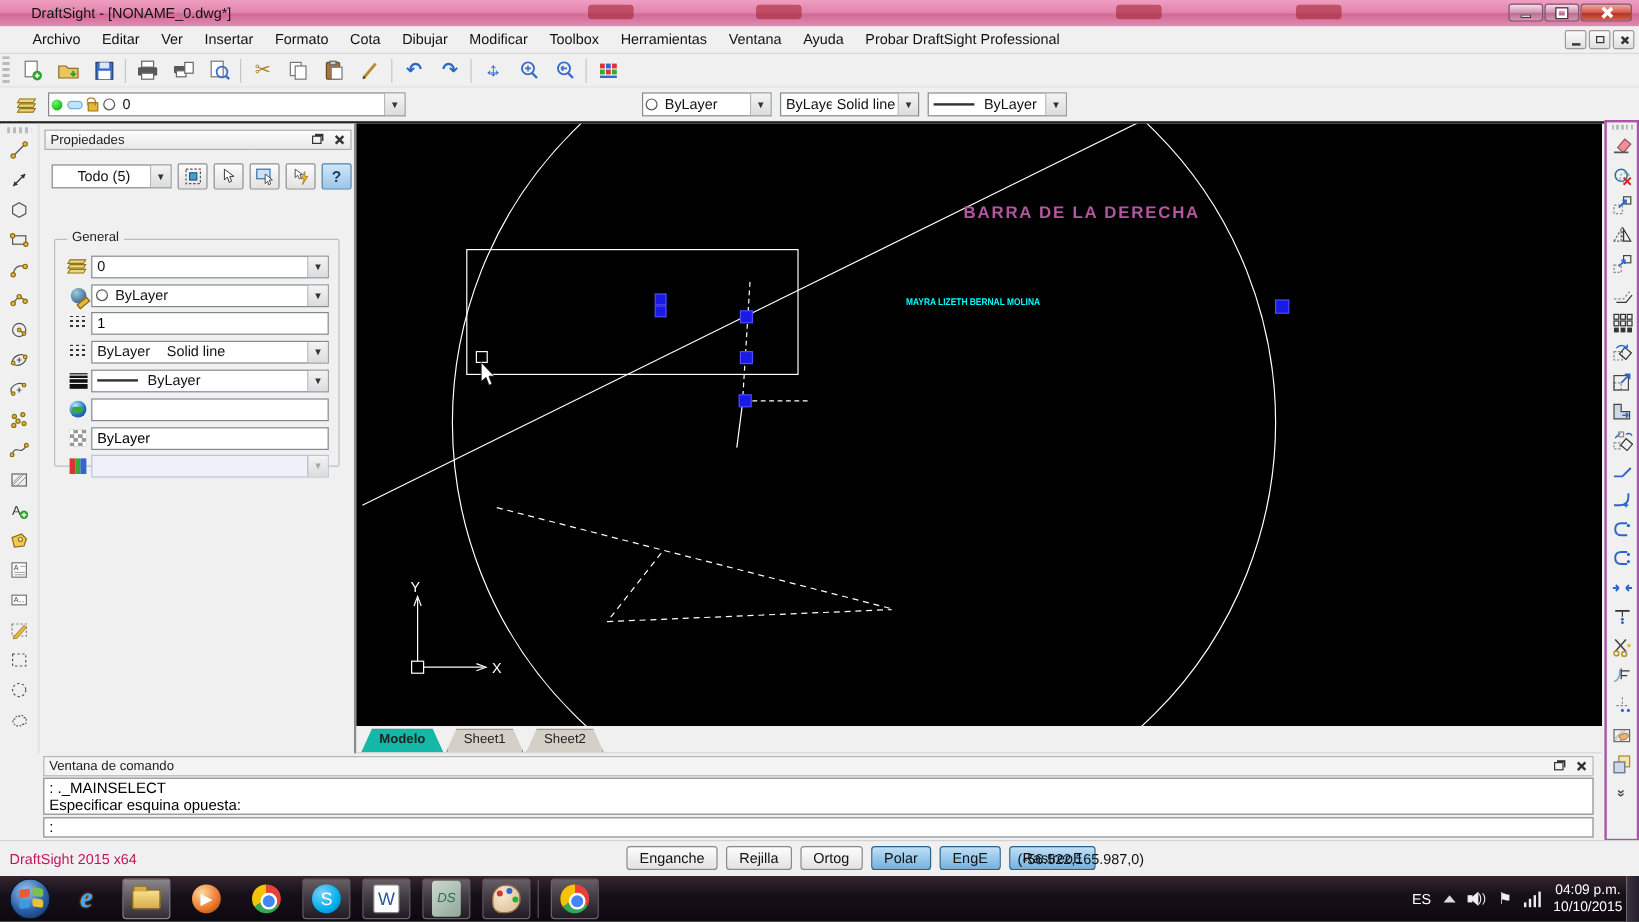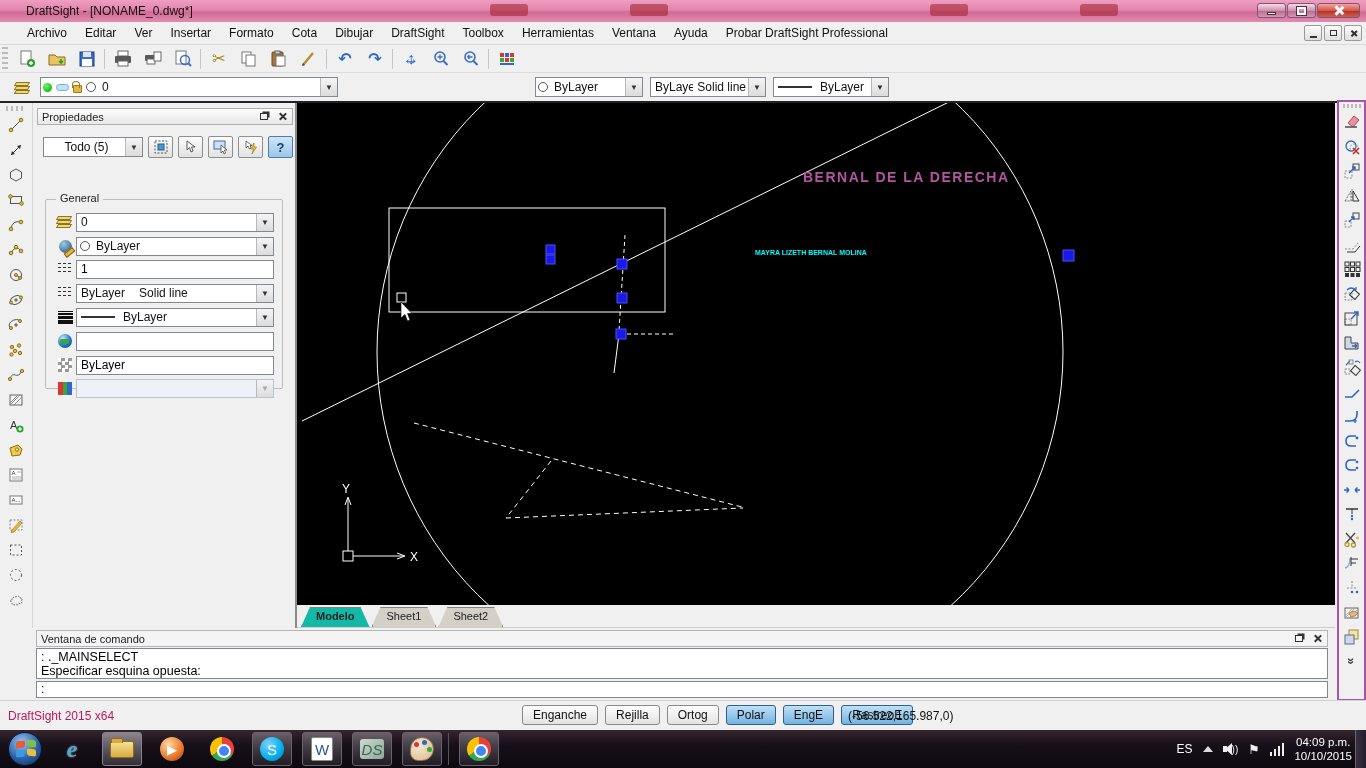--- a/index.html
+++ b/index.html
@@ -141,21 +141,21 @@
   .task.active { background:linear-gradient(180deg,rgba(255,255,255,.45),rgba(255,255,255,.15)); border:1px solid #8a8090; }
   .tkicon { width:26px; height:26px; display:flex; align-items:center; justify-content:center; font-weight:bold; }
   .ie { color:#3fa9f5; font-size:24px; font-family:"Liberation Serif",serif; font-style:italic; text-shadow:0 0 2px #e8a23a; }
   .folder { width:24px; height:17px; background:linear-gradient(#f7e190,#d9ab45); border:1px solid #8e6d20; border-radius:2px; position:relative; }
   .folder::before { content:""; position:absolute; left:0; top:-4px; width:10px; height:4px; background:#d9ab45; border:1px solid #8e6d20; border-bottom:none; border-radius:2px 2px 0 0; }
   .wmp { width:24px; height:24px; border-radius:50%; background:radial-gradient(circle at 35% 30%,#ffd9a0,#e8772a 60%,#93420f); color:#fff; font-size:13px; display:flex; align-items:center; justify-content:center; }
   .chrome { width:24px; height:24px; border-radius:50%; background:conic-gradient(#e84138 0 33%,#34a853 0 66%,#f8c200 0); position:relative; }
   .chrome::after { content:""; position:absolute; left:7px; top:7px; width:10px; height:10px; border-radius:50%; background:#4285f4; border:2px solid #fff; }
   .skype { width:24px; height:24px; border-radius:50%; background:radial-gradient(circle at 35% 30%,#7ed0f5,#00aff0 60%,#0a7ab0); color:#fff; font-size:15px; display:flex; align-items:center; justify-content:center; }
   .word { width:22px; height:24px; background:#fff; border:1px solid #888; border-radius:2px; color:#2b579a; display:flex; align-items:center; justify-content:center; font-size:15px; }
-  .dsapp { width:24px; height:20px; background:linear-gradient(135deg,#cfd8cf,#8fa89a); border-radius:3px; color:#2e6e4e; display:flex; align-items:center; justify-content:center; font-size:15px; font-style:italic; }
+  .dsapp { width:24px; height:30px; background:linear-gradient(135deg,#cfd8cf,#8fa89a); border-radius:3px; color:#2e6e4e; display:flex; align-items:center; justify-content:center; font-size:11px; font-style:italic; }
   .paint { width:24px; height:24px; border-radius:50% 50% 50% 8px; background:radial-gradient(circle at 35% 35%,#f5ead2,#d8b98a); position:relative; border:1px solid #96704a; }
   .paint i { position:absolute; width:5px; height:5px; border-radius:50%; }
   .paint i:nth-child(1){left:3px;top:4px;background:#d33;} .paint i:nth-child(2){left:11px;top:2px;background:#36c;} .paint i:nth-child(3){left:16px;top:9px;background:#3a3;}
   .tk-sep { width:1px; height:32px; background:#555; margin-left:6px; }
   #tray { position:absolute; right:14px; top:0; height:38px; display:flex; align-items:center; gap:10px; color:#fff; }
   #tray .lang { font-size:12px; }
   .tri-up { width:0; height:0; border-left:5px solid transparent; border-right:5px solid transparent; border-bottom:6px solid #ddd; }
   .speaker { position:relative; width:16px; height:12px; }
   .speaker::before { content:""; position:absolute; left:0; top:3px; width:4px; height:6px; background:#eee; }
   .speaker::after { content:""; position:absolute; left:2px; top:0; border-top:6px solid transparent; border-bottom:6px solid transparent; border-right:7px solid #eee; }
@@ -194,21 +194,21 @@
 
   <div id="menubar" class="abs">
     <span class="dslogo"></span>
     <span class="menu-item">Archivo</span>
     <span class="menu-item">Editar</span>
     <span class="menu-item">Ver</span>
     <span class="menu-item">Insertar</span>
     <span class="menu-item">Formato</span>
     <span class="menu-item">Cota</span>
     <span class="menu-item">Dibujar</span>
-    <span class="menu-item">DraftSight</span>
+    <span class="menu-item">Modificar</span>
     <span class="menu-item">Toolbox</span>
     <span class="menu-item">Herramientas</span>
     <span class="menu-item">Ventana</span>
     <span class="menu-item">Ayuda</span>
     <span class="menu-item">Probar DraftSight Professional</span>
   </div>
   <div class="mdi-btns">
     <span class="mdi-btn">
         <span class="glyph-min"></span>
       </span>
@@ -668,21 +668,21 @@
         <rect x="320" y="190" width="10" height="10" fill="#1a1ae6" stroke="#4d4dff"></rect>
         <rect x="319" y="226" width="10" height="10" fill="#1a1ae6" stroke="#4d4dff"></rect>
         <rect x="766" y="147" width="11" height="11" fill="#1a1ae6" stroke="#4d4dff"></rect>
       </g>
 
       <g>
         <rect x="100" y="190" width="9" height="9" fill="none" stroke="#fff"></rect>
         <polygon points="104,199 104,215 108,211.5 110.5,218 113,217 110.5,210.5 115,210.5" fill="#fff" stroke="#000" stroke-width="0.6"></polygon>
       </g>
     </svg>
-    <span id="label-right">BERNAL DE LA DERECHA</span>
+    <span id="label-right">BARRA DE LA DERECHA</span>
     <span id="label-cyan">MAYRA LIZETH BERNAL MOLINA</span>
   </div>
 
   <div id="tabstrip" class="abs">
     <span class="sheet-tab active">Modelo</span>
     <span class="sheet-tab">Sheet1</span>
     <span class="sheet-tab">Sheet2</span>
   </div>
 
   <div id="cmdwin" class="abs">

